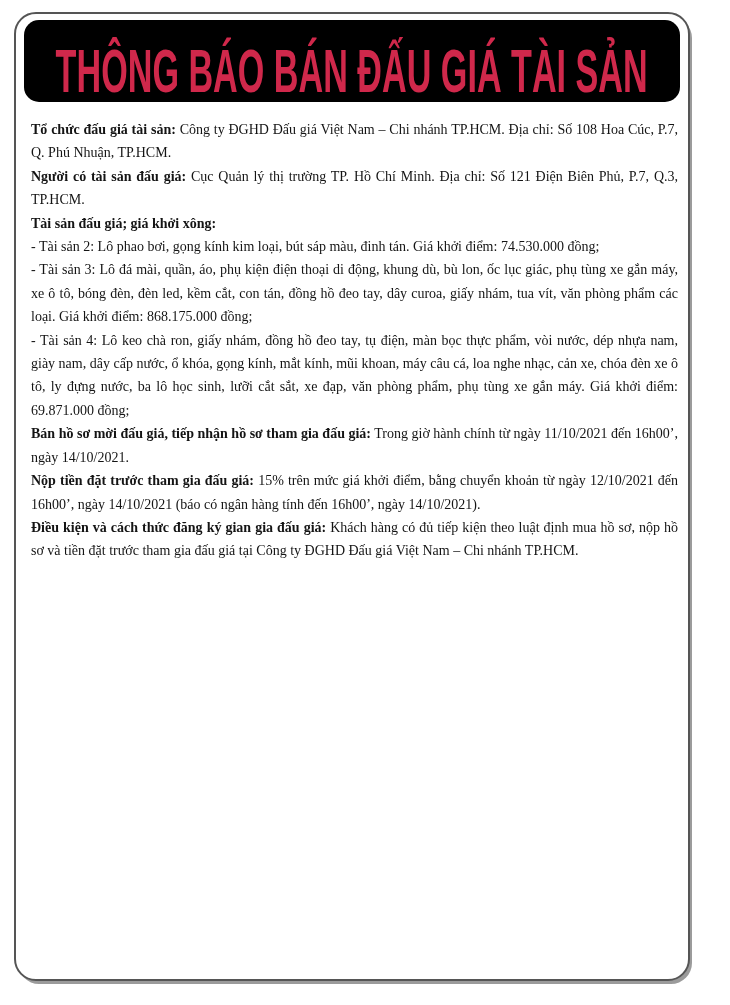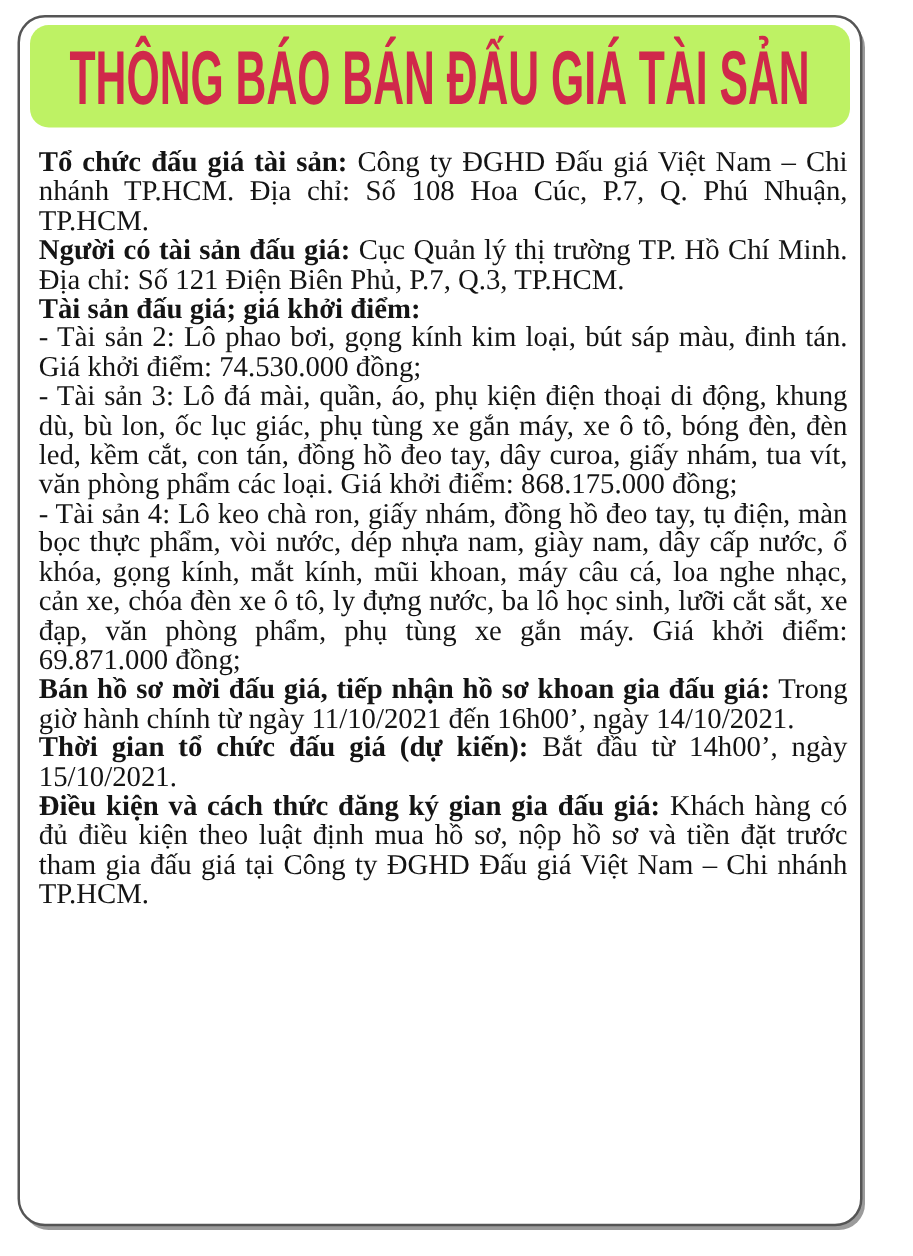--- a/index.html
+++ b/index.html
@@ -25,24 +25,24 @@
     border-radius: 22px;
     box-shadow: 3px 4px 0 -1px #9b9b9b;
     box-sizing: border-box;
   }
   .header-box {
     position: absolute;
     left: 8px;
     right: 8px;
     top: 6px;
     height: 82px;
-    background: #bef264;
+    background: #000000;
     border-radius: 15px;
     display: flex;
-    align-items: center;
+    align-items: flex-end;
     justify-content: center;
     overflow: hidden;
   }
   .page-title {
     font-family: "Liberation Sans", sans-serif;
     font-weight: 700;
     font-size: 61px;
     line-height: 1;
     color: #d0284b;
     white-space: nowrap;
@@ -55,41 +55,41 @@
     position: absolute;
     top: 88px;
     left: 8px;
     right: 6px;
     bottom: 8px;
     padding: 16px 4px 0 7px;
     overflow: hidden;
   }
   .content p {
     margin: 0;
-    font-size: 23px;
+    font-size: 14px;
     line-height: 23.4px;
     color: #141414;
     text-align: justify;
     text-justify: inter-word;
   }
   .content p b {
     font-weight: 700;
   }
 </style>
 </head>
 <body>
 
 <div class="page">
   <div class="header-box">
     <div class="page-title">THÔNG BÁO BÁN ĐẤU GIÁ TÀI SẢN</div>
   </div>
   <div class="content" id="content">
       <p><b>Tổ chức đấu giá tài sản:</b><span> Công ty ĐGHD Đấu giá Việt Nam – Chi nhánh TP.HCM. Địa chỉ: Số 108 Hoa Cúc, P.7, Q. Phú Nhuận, TP.HCM.</span></p>
       <p><b>Người có tài sản đấu giá:</b><span> Cục Quản lý thị trường TP. Hồ Chí Minh. Địa chỉ: Số 121 Điện Biên Phủ, P.7, Q.3, TP.HCM.</span></p>
-      <p><b>Tài sản đấu giá; giá khởi điểm:</b></p>
+      <p><b>Tài sản đấu giá; giá khởi xông:</b></p>
       <p><span>- Tài sản 2: Lô phao bơi, gọng kính kim loại, bút sáp màu, đinh tán. Giá khởi điểm: 74.530.000 đồng;</span></p>
       <p><span>- Tài sản 3: Lô đá mài, quần, áo, phụ kiện điện thoại di động, khung dù, bù lon, ốc lục giác, phụ tùng xe gắn máy, xe ô tô, bóng đèn, đèn led, kềm cắt, con tán, đồng hồ đeo tay, dây curoa, giấy nhám, tua vít, văn phòng phẩm các loại. Giá khởi điểm: 868.175.000 đồng;</span></p>
       <p><span>- Tài sản 4: Lô keo chà ron, giấy nhám, đồng hồ đeo tay, tụ điện, màn bọc thực phẩm, vòi nước, dép nhựa nam, giày nam, dây cấp nước, ổ khóa, gọng kính, mắt kính, mũi khoan, máy câu cá, loa nghe nhạc, cản xe, chóa đèn xe ô tô, ly đựng nước, ba lô học sinh, lưỡi cắt sắt, xe đạp, văn phòng phẩm, phụ tùng xe gắn máy. Giá khởi điểm: 69.871.000 đồng;</span></p>
-      <p><b>Bán hồ sơ mời đấu giá, tiếp nhận hồ sơ khoan gia đấu giá:</b><span> Trong giờ hành chính từ ngày 11/10/2021 đến 16h00’, ngày 14/10/2021.</span></p>
-      <p><b>Thời gian tổ chức đấu giá (dự kiến):</b><span> Bắt đầu từ 14h00’, ngày 15/10/2021.</span></p>
-      <p><b>Điều kiện và cách thức đăng ký gian gia đấu giá:</b><span> Khách hàng có đủ điều kiện theo luật định mua hồ sơ, nộp hồ sơ và tiền đặt trước tham gia đấu giá tại Công ty ĐGHD Đấu giá Việt Nam – Chi nhánh TP.HCM.</span></p>
+      <p><b>Bán hồ sơ mời đấu giá, tiếp nhận hồ sơ tham gia đấu giá:</b><span> Trong giờ hành chính từ ngày 11/10/2021 đến 16h00’, ngày 14/10/2021.</span></p>
+      <p><b>Nộp tiền đặt trước tham gia đấu giá:</b><span> 15% trên mức giá khởi điểm, bằng chuyển khoản từ ngày 12/10/2021 đến 16h00’, ngày 14/10/2021 (báo có ngân hàng tính đến 16h00’, ngày 14/10/2021).</span></p>
+      <p><b>Điều kiện và cách thức đăng ký gian gia đấu giá:</b><span> Khách hàng có đủ tiếp kiện theo luật định mua hồ sơ, nộp hồ sơ và tiền đặt trước tham gia đấu giá tại Công ty ĐGHD Đấu giá Việt Nam – Chi nhánh TP.HCM.</span></p>
     </div>
 </div>
 
 </body></html>

